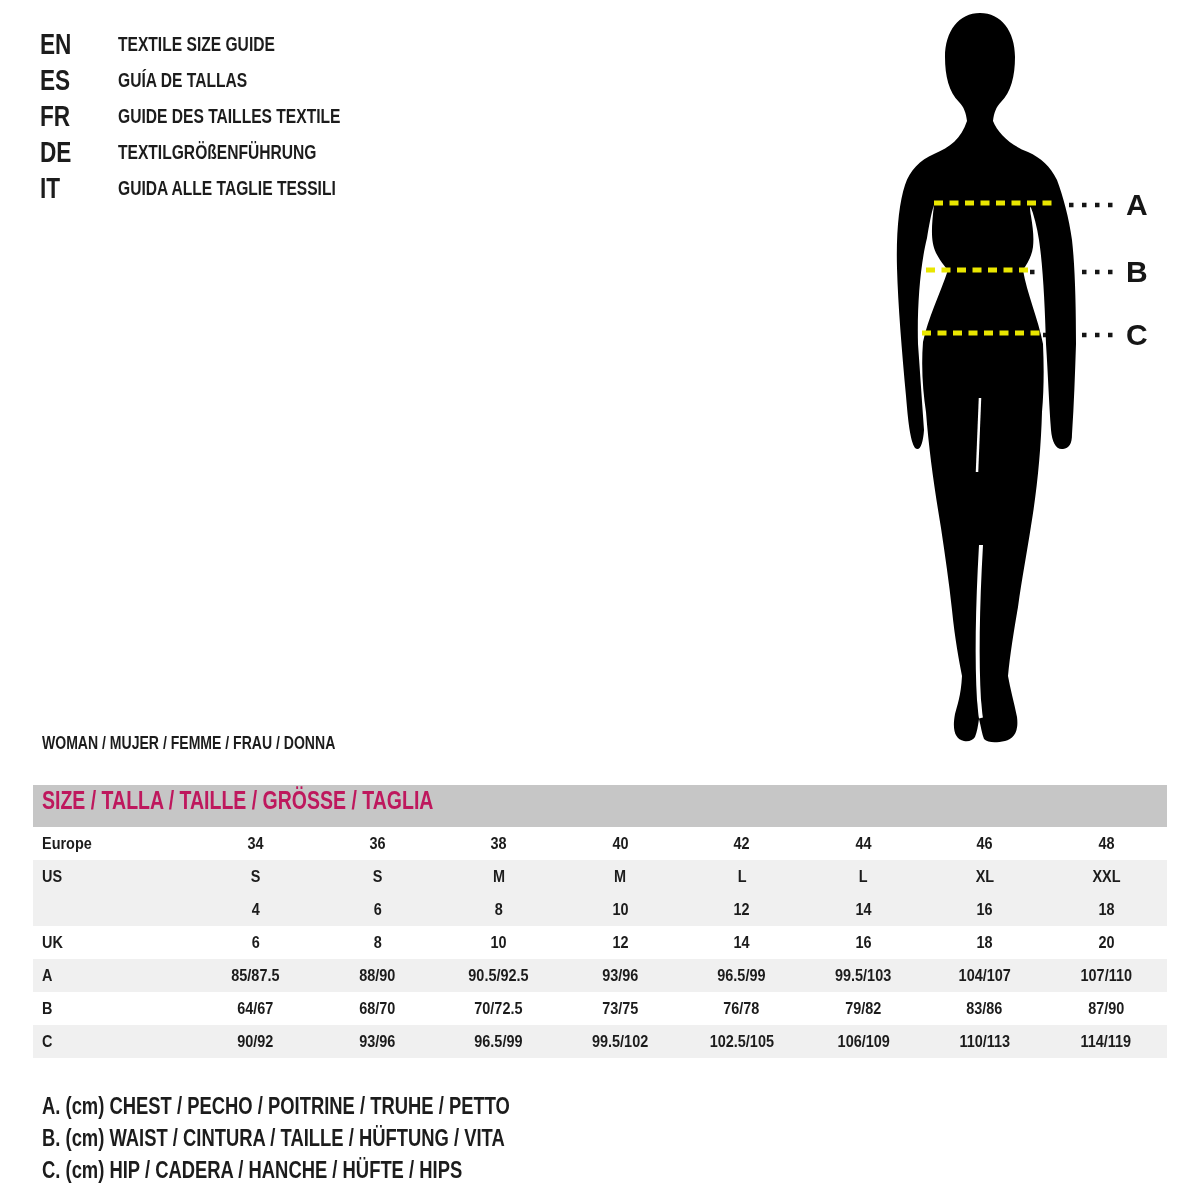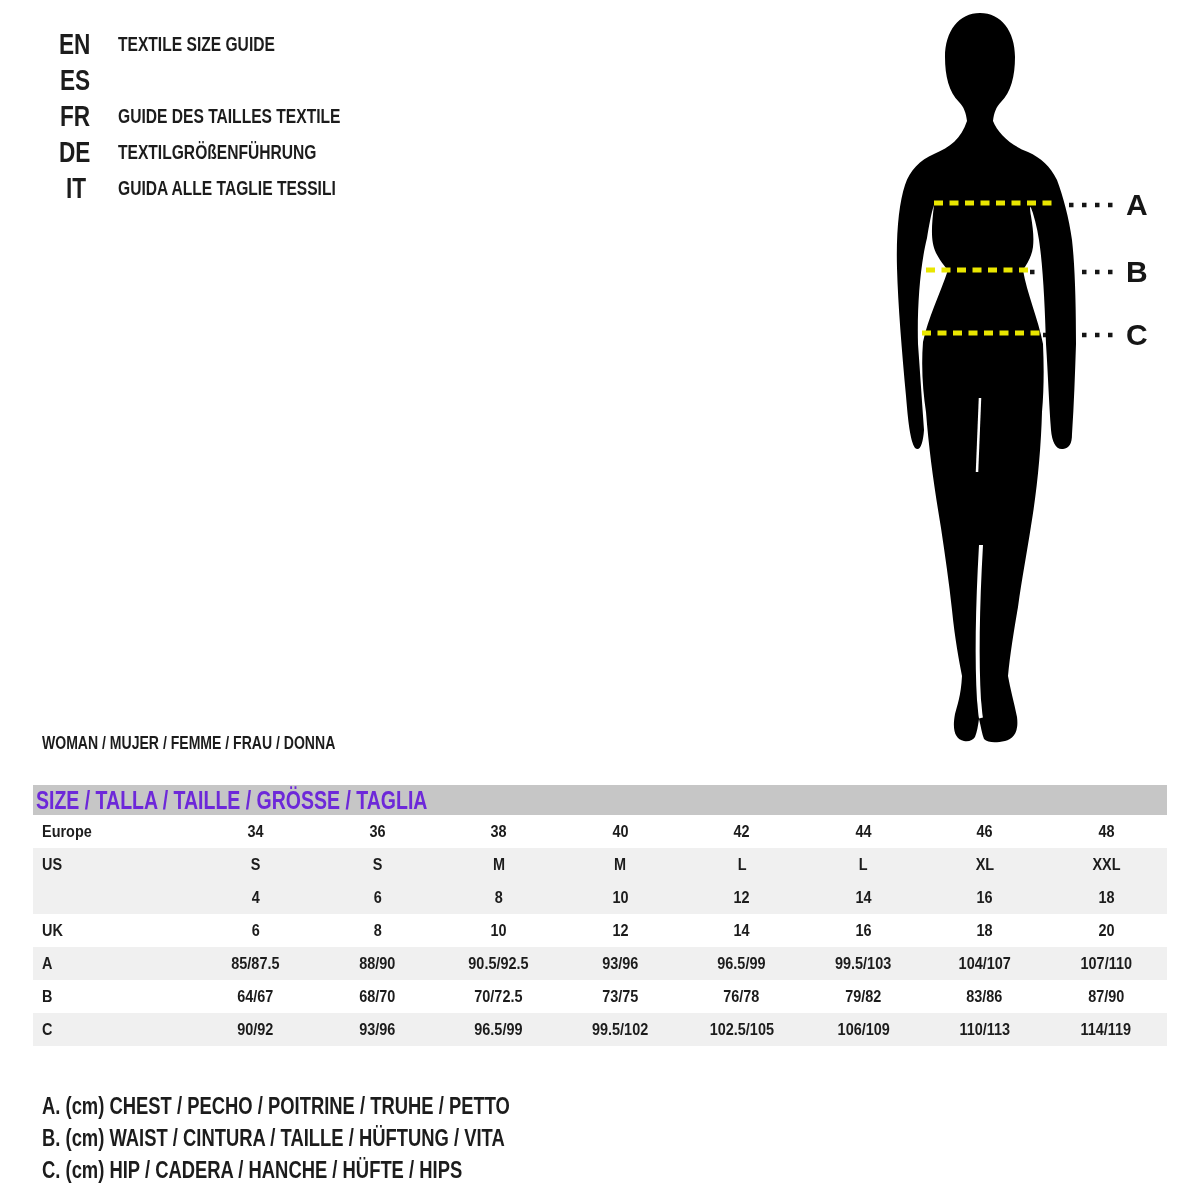--- a/index.html
+++ b/index.html
@@ -6,32 +6,32 @@
   #canvas{
     position:relative;width:1200px;height:1200px;background:#ffffff;overflow:hidden;
     font-family:"Liberation Sans","DejaVu Sans",sans-serif;color:#1c1c1c;
   }
   .sx{display:inline-block;transform:scaleX(0.78);transform-origin:left center;white-space:nowrap;}
   .sxc{display:inline-block;transform:scaleX(0.85);transform-origin:center center;white-space:nowrap;}
 
   
   .lang-block{position:absolute;left:40px;top:26px;}
   .lang-row{display:flex;align-items:center;height:36px;}
-  .lang-code{width:78px;font-size:29px;font-weight:bold;letter-spacing:0;text-align:center;}
+  .lang-code{width:78px;font-size:29px;font-weight:bold;letter-spacing:0;}
   .lang-text{font-size:20px;font-weight:bold;}
 
   
   .figure-wrap{position:absolute;left:860px;top:0;width:340px;height:760px;}
 
   
   .section-heading{position:absolute;left:42px;top:733px;font-size:18px;font-weight:bold;}
 
   
   .size-table{position:absolute;left:33px;top:785px;width:1134px;}
-  .table-header{height:30px;line-height:30px;padding-left:3px;font-size:25px;font-weight:bold;color:#6d28d9;}
+  .table-header{height:42px;line-height:30px;padding-left:9px;font-size:25px;font-weight:bold;color:#be185d;}
   .trow{display:grid;grid-template-columns:162px repeat(8,1fr);height:33px;line-height:33px;
         font-size:17px;font-weight:bold;}
   .tlabel{padding-left:9px;text-align:left;}
   .tcell{text-align:center;}
 
   
   .legend-block{position:absolute;left:42px;top:1090px;}
   .legend-row{height:32px;line-height:32px;font-size:23px;font-weight:bold;}
   .legend-row .sx{transform:scaleX(0.8);}
 </style>
@@ -40,20 +40,21 @@
 
 <div id="canvas">
 
   <div class="lang-block">
       <div class="lang-row">
         <span class="lang-code"><span class="sx">EN</span></span>
         <span class="lang-text"><span class="sx">TEXTILE SIZE GUIDE</span></span>
       </div>
       <div class="lang-row">
         <span class="lang-code"><span class="sx">ES</span></span>
+        <span class="lang-text"><span class="sx">GUÍA DE TALLAS</span></span>
       </div>
       <div class="lang-row">
         <span class="lang-code"><span class="sx">FR</span></span>
         <span class="lang-text"><span class="sx">GUIDE DES TAILLES TEXTILE</span></span>
       </div>
       <div class="lang-row">
         <span class="lang-code"><span class="sx">DE</span></span>
         <span class="lang-text"><span class="sx">TEXTILGRÖßENFÜHRUNG</span></span>
       </div>
       <div class="lang-row">

